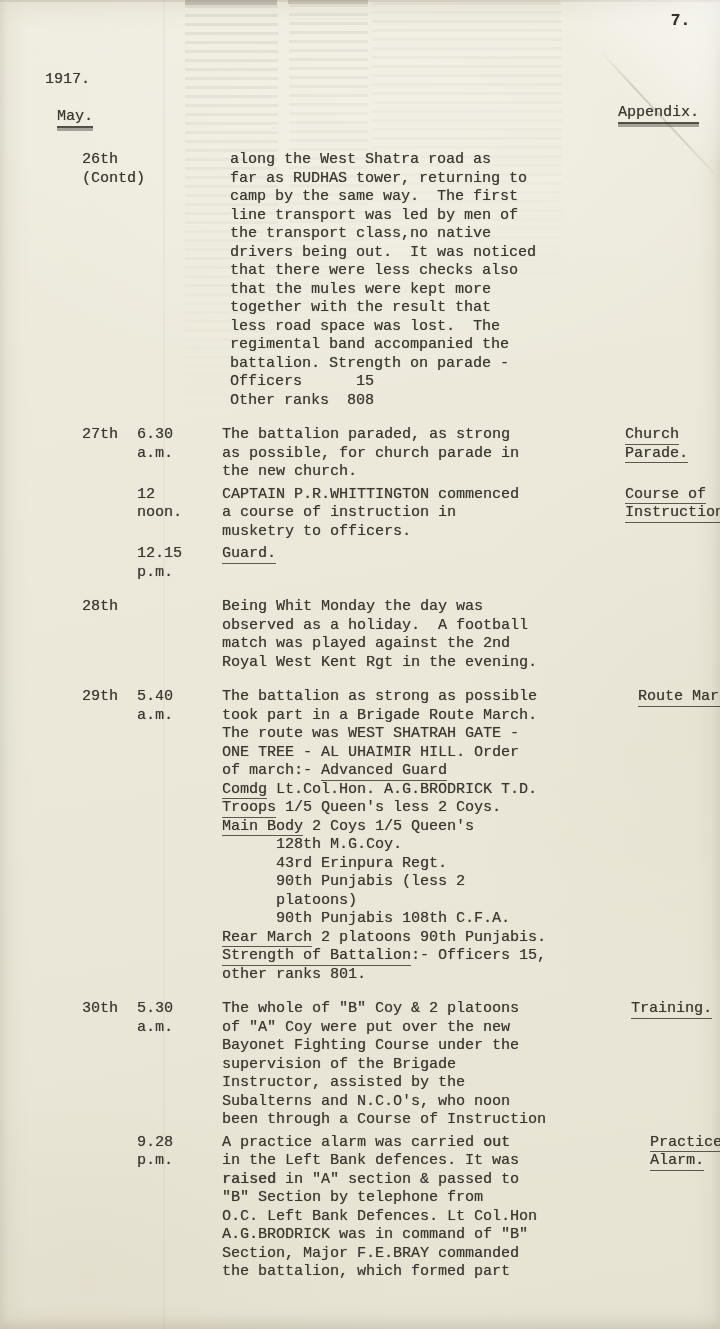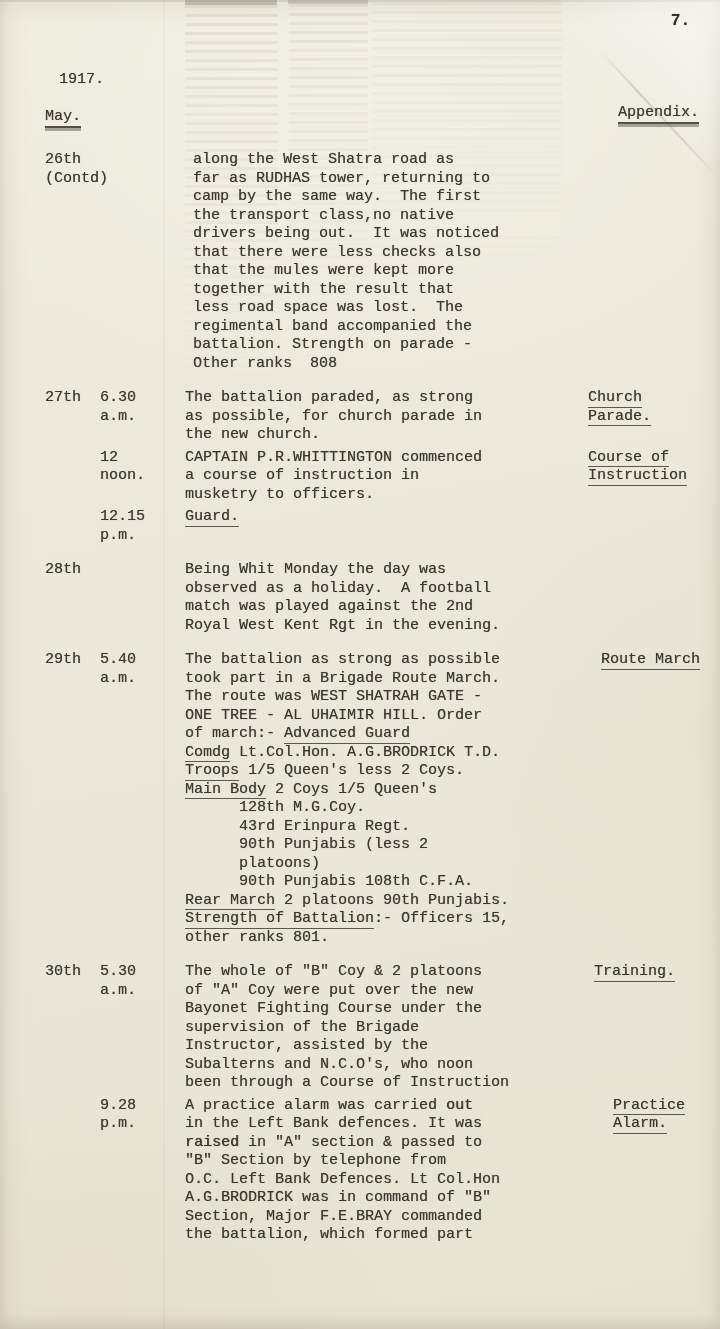--- a/index.html
+++ b/index.html
@@ -14,26 +14,26 @@
     box-shadow: inset 0 0 28px rgba(110,100,75,0.16), inset 0 -5px 10px rgba(110,100,75,0.12);
     font-family:"Liberation Mono","DejaVu Sans Mono",monospace;
     font-size:15px; line-height:18.5px; color:#3c3831;
   }
   .ink { text-shadow: 0.3px 0.3px 0.7px rgba(55,50,42,0.6); }
   .u  { border-bottom:1.5px solid rgba(55,51,44,0.8); padding-bottom:0.5px; }
   .b  { font-weight:normal; text-shadow:0.4px 0.4px 0.8px rgba(40,36,30,0.8); }
   .du { border-bottom:2px solid rgba(55,51,44,0.85); box-shadow:0 3px 0 rgba(55,51,44,0.4); padding-bottom:1px; }
 
   .page-number { position:absolute; top:12px; right:30px; font-size:16px; font-weight:bold; color:#353128; }
-  .year-heading  { position:absolute; left:59px; top:71px; }
-  .month-heading { position:absolute; left:45px; top:108px; }
+  .year-heading  { position:absolute; left:45px; top:71px; }
+  .month-heading { position:absolute; left:57px; top:108px; }
   .appendix-heading { position:absolute; left:618px; top:104px; }
 
   .entries { position:absolute; left:0; top:151px; width:720px; }
-  .entry { display:flex; margin-bottom:16px; }
+  .entry { display:flex; margin-bottom:16px;padding-left:37px; }
   .col-date { flex:0 0 55px; margin-left:45px; }
   .dline, .tline, .mline { white-space:pre; }
   .blocks { flex:1; min-width:0; }
   .block { display:flex; margin-bottom:4px; }
   .block:last-child { margin-bottom:0; }
   .col-time { flex:0 0 85px; }
   .col-body { flex:0 0 403px; }
   .col-margin { flex:1; min-width:0; }
   .line { white-space:pre-wrap; min-height:18.5px; }
 
@@ -86,28 +86,30 @@
           <div class="dline">26th</div>
           <div class="dline">(Contd)</div>
         </div>
         <div class="blocks">
           <div class="block">
             <div class="col-time"></div>
             <div class="col-body">
               <div class="line"><span>along the West Shatra road as</span></div>
               <div class="line"><span>far as RUDHAS tower, returning to</span></div>
               <div class="line"><span>camp by the same way.  The first</span></div>
+              <div class="line"><span>line transport was led by men of</span></div>
               <div class="line"><span>the transport class,no native</span></div>
               <div class="line"><span>drivers being out.  It was noticed</span></div>
               <div class="line"><span>that there were less checks also</span></div>
               <div class="line"><span>that the mules were kept more</span></div>
               <div class="line"><span>together with the result that</span></div>
               <div class="line"><span>less road space was lost.  The</span></div>
               <div class="line"><span>regimental band accompanied the</span></div>
               <div class="line"><span>battalion. Strength on parade -</span></div>
+              <div class="line"><span>Officers      15</span></div>
               <div class="line"><span>Other ranks  808</span></div>
             </div>
             <div class="col-margin"></div>
           </div>
         </div>
       </div>
       <div class="entry">
         <div class="col-date">
           <div class="dline">27th</div>
         </div>

